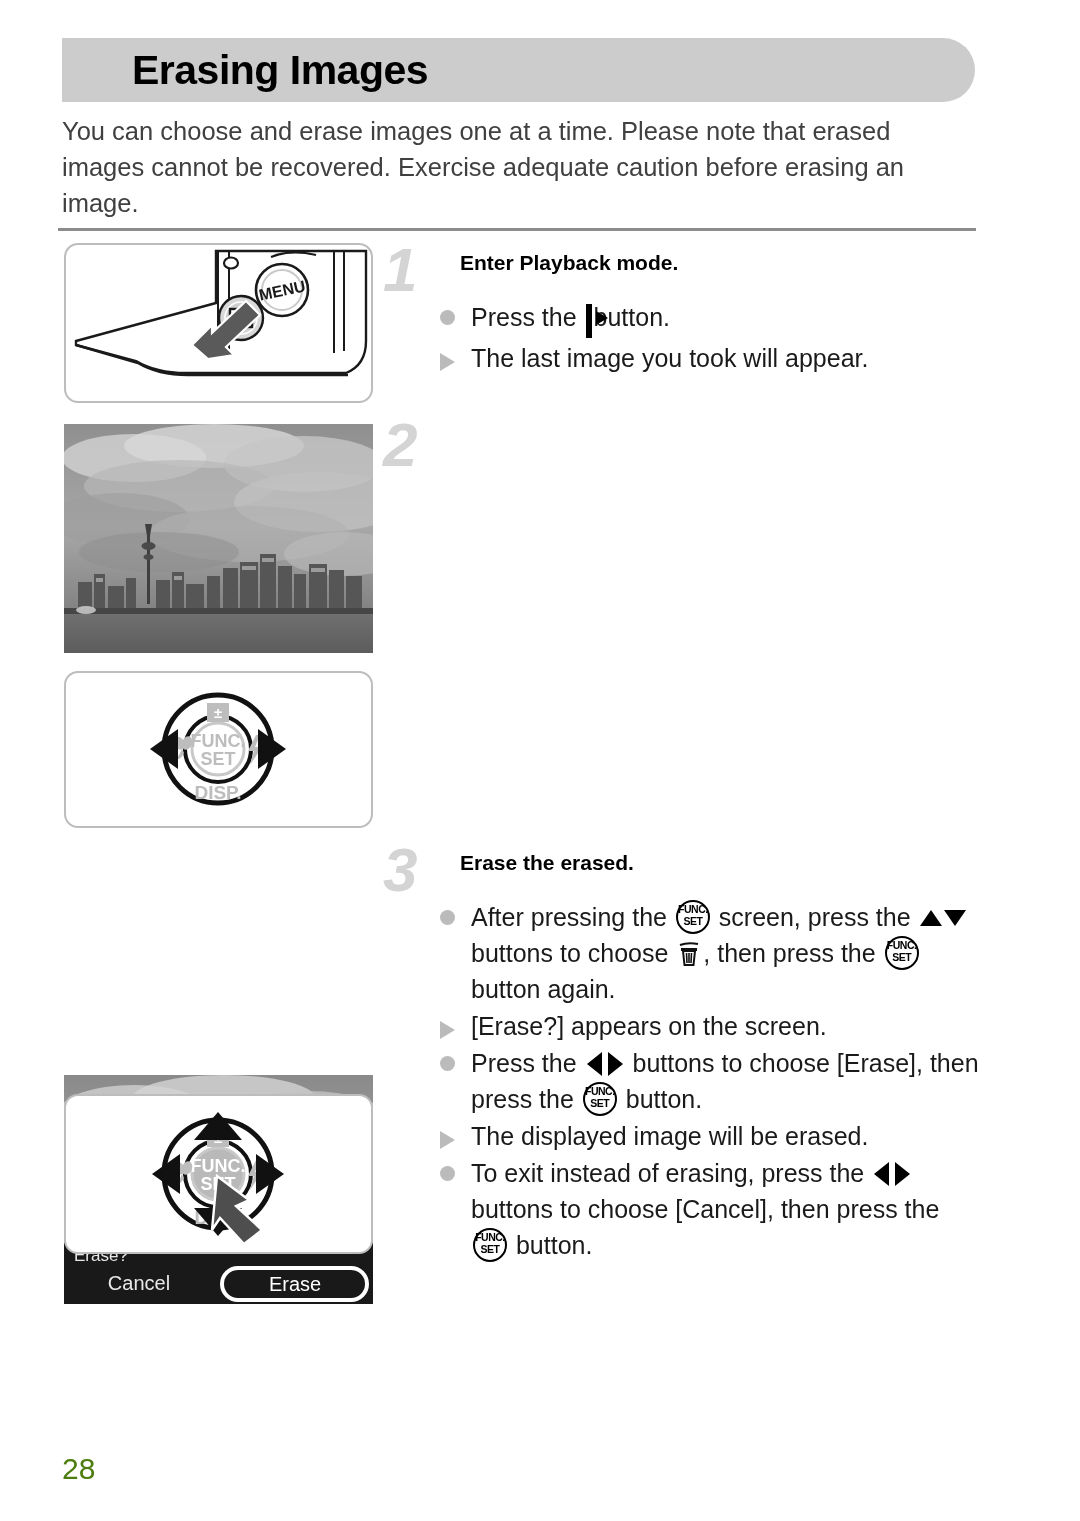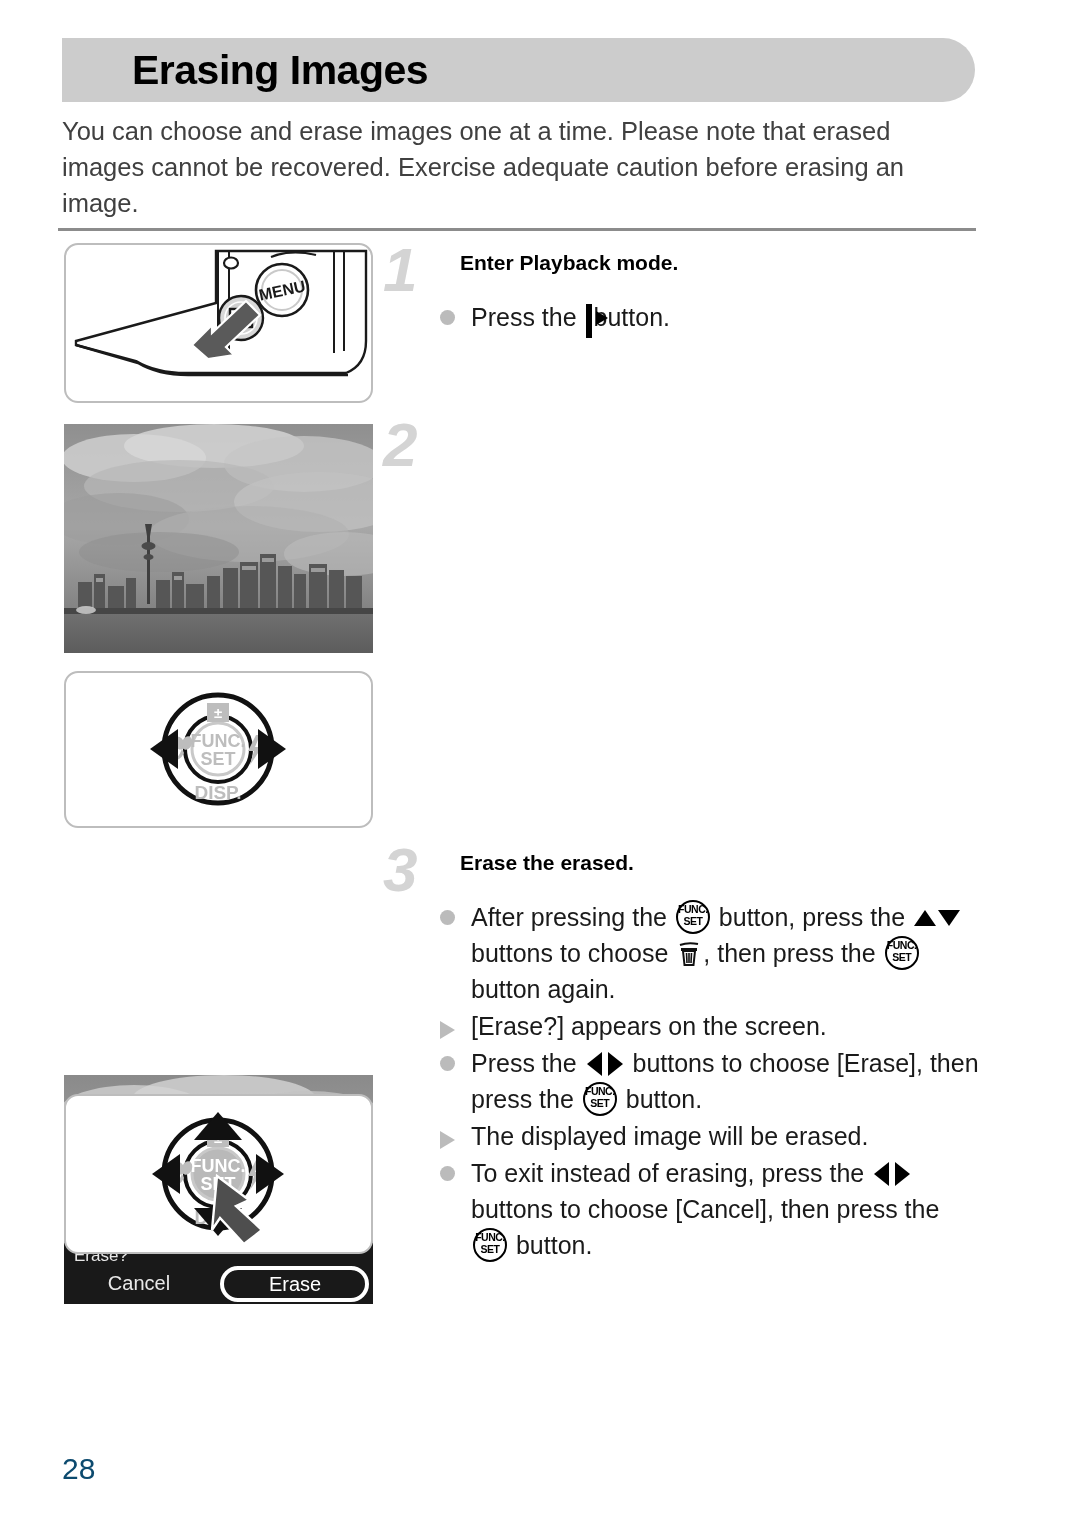--- a/index.html
+++ b/index.html
@@ -251,21 +251,21 @@
     vertical-align: -5px;
     margin: 0 2px;
   }
 
   
   .page-num {
     position: absolute;
     left: 62px;
     top: 1452px;
     font-size: 30px;
-    color: #0c4a6e;
+    color: #4d7c0f;
   }
 </style>
 </head>
 <body>
 
 <div class="header-bar"></div>
 <div class="header-title">Erasing Images</div>
 
 <div class="intro">You can choose and erase images one at a time. Please note that erased images cannot be recovered. Exercise adequate caution before erasing an image.</div>
 <div class="rule"></div>
@@ -484,39 +484,43 @@
 <div class="step" id="step-1">
   <div class="step-head">
     <div class="step-num">1</div>
     <div class="step-title">Enter Playback mode.</div>
   </div>
   <div class="step-body">
     <div class="bullet-row">
       <span class="mark dot-mark"></span>
       <span>Press the </span><span class="ico-play"></span><span> button.</span>
     </div>
+    <div class="bullet-row">
+      <span class="mark tri-mark"></span>
+      <span>The last image you took will appear.</span>
+    </div>
   </div>
 </div>
 
 <div class="step" id="step-2">
   <div class="step-head">
     <div class="step-num">2</div>
   </div>
 </div>
 
 <div class="step" id="step-3">
   <div class="step-head">
     <div class="step-num">3</div>
     <div class="step-title">Erase the erased.</div>
   </div>
   <div class="step-body">
 
     <div class="bullet-row">
       <span class="mark dot-mark"></span>
-      <span>After pressing the </span><span class="ico-func"><i class="l1">FUNC.</i><i class="l2">SET</i></span><span> button, press the </span><span class="ico-ud"></span><span> buttons to choose </span><span class="ico-trash"><svg width="24" height="26" viewBox="0 0 24 26">
+      <span>After pressing the </span><span class="ico-func"><i class="l1">FUNC.</i><i class="l2">SET</i></span><span> screen, press the </span><span class="ico-ud"></span><span> buttons to choose </span><span class="ico-trash"><svg width="24" height="26" viewBox="0 0 24 26">
             <path d="M3 4 Q11 1 21 3" stroke="#111" stroke-width="2" fill="none"></path>
             <rect x="4" y="7" width="16" height="3" fill="#111"></rect>
             <path d="M6 10 L7.5 24 L16.5 24 L18 10 Z" fill="none" stroke="#111" stroke-width="2"></path>
             <line x1="9.5" y1="12" x2="10" y2="22" stroke="#111" stroke-width="1.6"></line>
             <line x1="12" y1="12" x2="12" y2="22" stroke="#111" stroke-width="1.6"></line>
             <line x1="14.5" y1="12" x2="14" y2="22" stroke="#111" stroke-width="1.6"></line>
           </svg></span><span>, then press the </span><span class="ico-func"><i class="l1">FUNC.</i><i class="l2">SET</i></span><span> button again.</span>
     </div>
 
     <div class="bullet-row">

